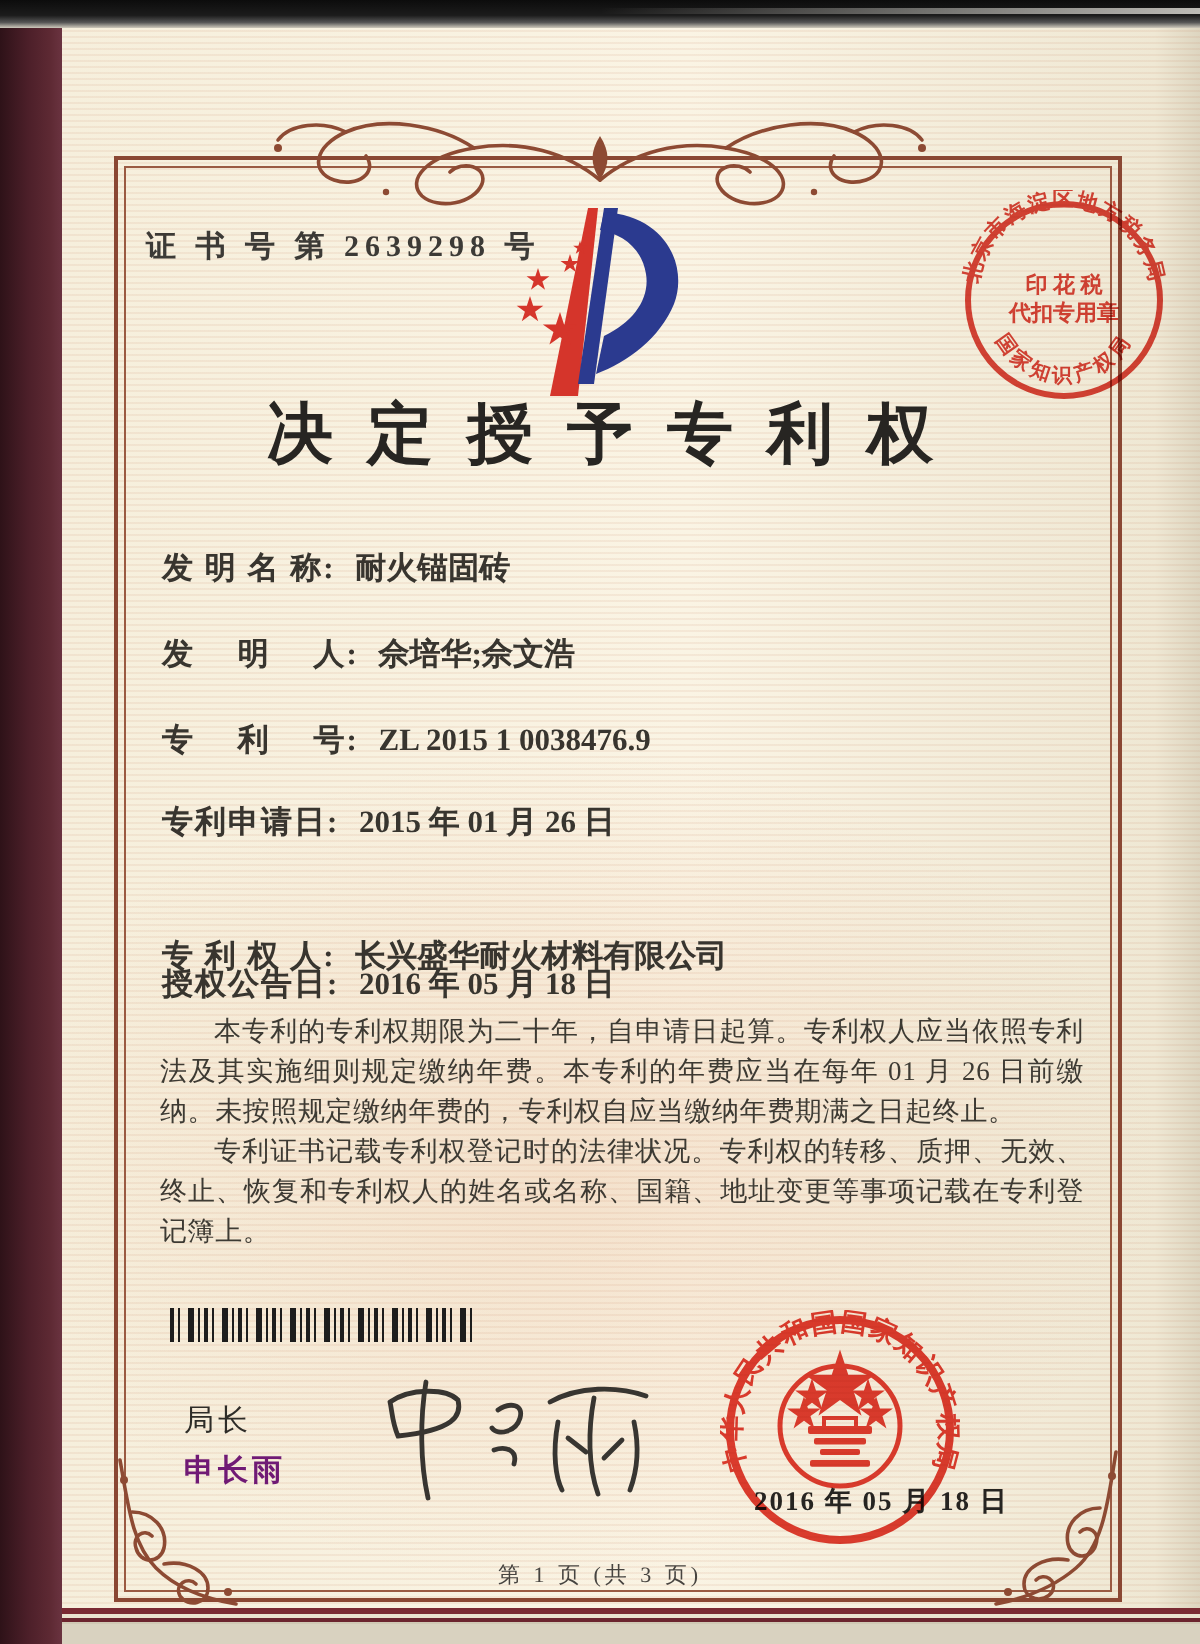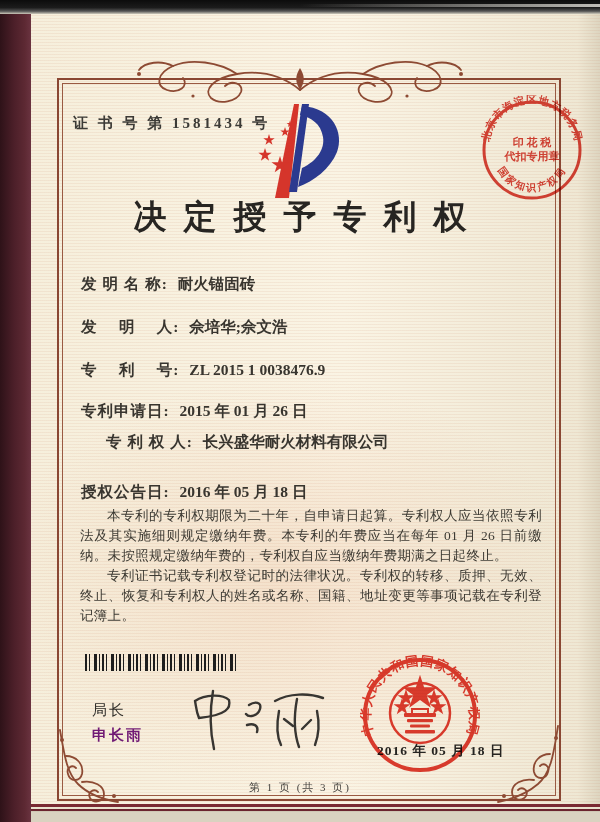--- a/index.html
+++ b/index.html
@@ -104,21 +104,21 @@
 <svg class="ornament" style="left:494px;top:722px;" width="68" height="84" viewBox="0 0 68 84">
   <g stroke="#8d4a33" fill="none" stroke-width="1.8" stroke-linecap="round">
     <path d="M64,4 C60,28 58,50 44,62 C30,74 14,78 4,80"></path>
     <path d="M56,32 C46,32 38,40 40,50 C42,58 52,58 54,50 C56,44 50,40 46,44"></path>
     <path d="M40,58 C28,56 18,62 18,70 C18,78 28,80 32,74 C35,68 28,64 24,68"></path>
     <circle cx="62" cy="16" r="2" fill="#8d4a33" stroke="none"></circle>
     <circle cx="10" cy="74" r="2" fill="#8d4a33" stroke="none"></circle>
   </g>
 </svg>
 
-<div class="cert-no">证 书 号 第 1581434 号</div>
+<div class="cert-no">证 书 号 第 2639298 号</div>
 
 <svg class="logo" width="118" height="106" viewBox="0 0 118 106">
   <defs>
     <polygon id="star" points="0,-1 0.225,-0.309 0.951,-0.309 0.363,0.118 0.588,0.809 0,0.382 -0.588,0.809 -0.363,0.118 -0.951,-0.309 -0.225,-0.309"></polygon>
   </defs>
   <polygon points="56,6 61,6 51,100 37,100" fill="#d5352b"></polygon>
   <polygon points="64,6 71,6 59,94 51,94" fill="#2b3a8f"></polygon>
   <path d="M64,8 C96,10 106,36 99,54 C92,71 76,83 60,89 L64,70 C79,63 87,51 85,39 C83,26 73,19 62,17 Z" fill="#2b3a8f"></path>
   <g fill="#d5352b">
     <use href="#star" transform="translate(42,67) scale(9)"></use>
@@ -140,21 +140,21 @@
   <span class="val">佘培华;佘文浩</span>
 </div>
 <div class="field-row" style="top:360px;">
   <span class="lbl">专　 利　 号:</span>
   <span class="val">ZL 2015 1 0038476.9</span>
 </div>
 <div class="field-row" style="top:401px;">
   <span class="lbl">专利申请日:</span>
   <span class="val">2015 年 01 月 26 日</span>
 </div>
-<div class="field-row" style="top:432px;margin-left:25px;">
+<div class="field-row" style="top:468px;">
   <span class="lbl">专 利 权 人:</span>
   <span class="val">长兴盛华耐火材料有限公司</span>
 </div>
 <div class="field-row" style="top:482px;">
   <span class="lbl">授权公告日:</span>
   <span class="val">2016 年 05 月 18 日</span>
 </div>
 
 <div class="paras">
   <p>本专利的专利权期限为二十年，自申请日起算。专利权人应当依照专利法及其实施细则规定缴纳年费。本专利的年费应当在每年 01 月 26 日前缴纳。未按照规定缴纳年费的，专利权自应当缴纳年费期满之日起终止。</p>

